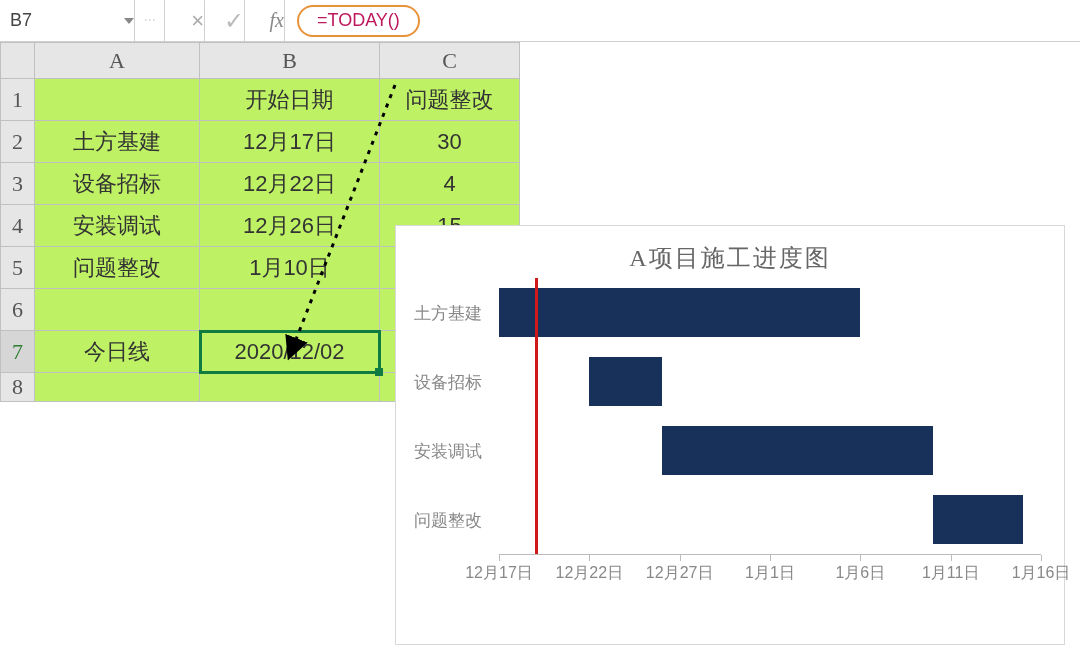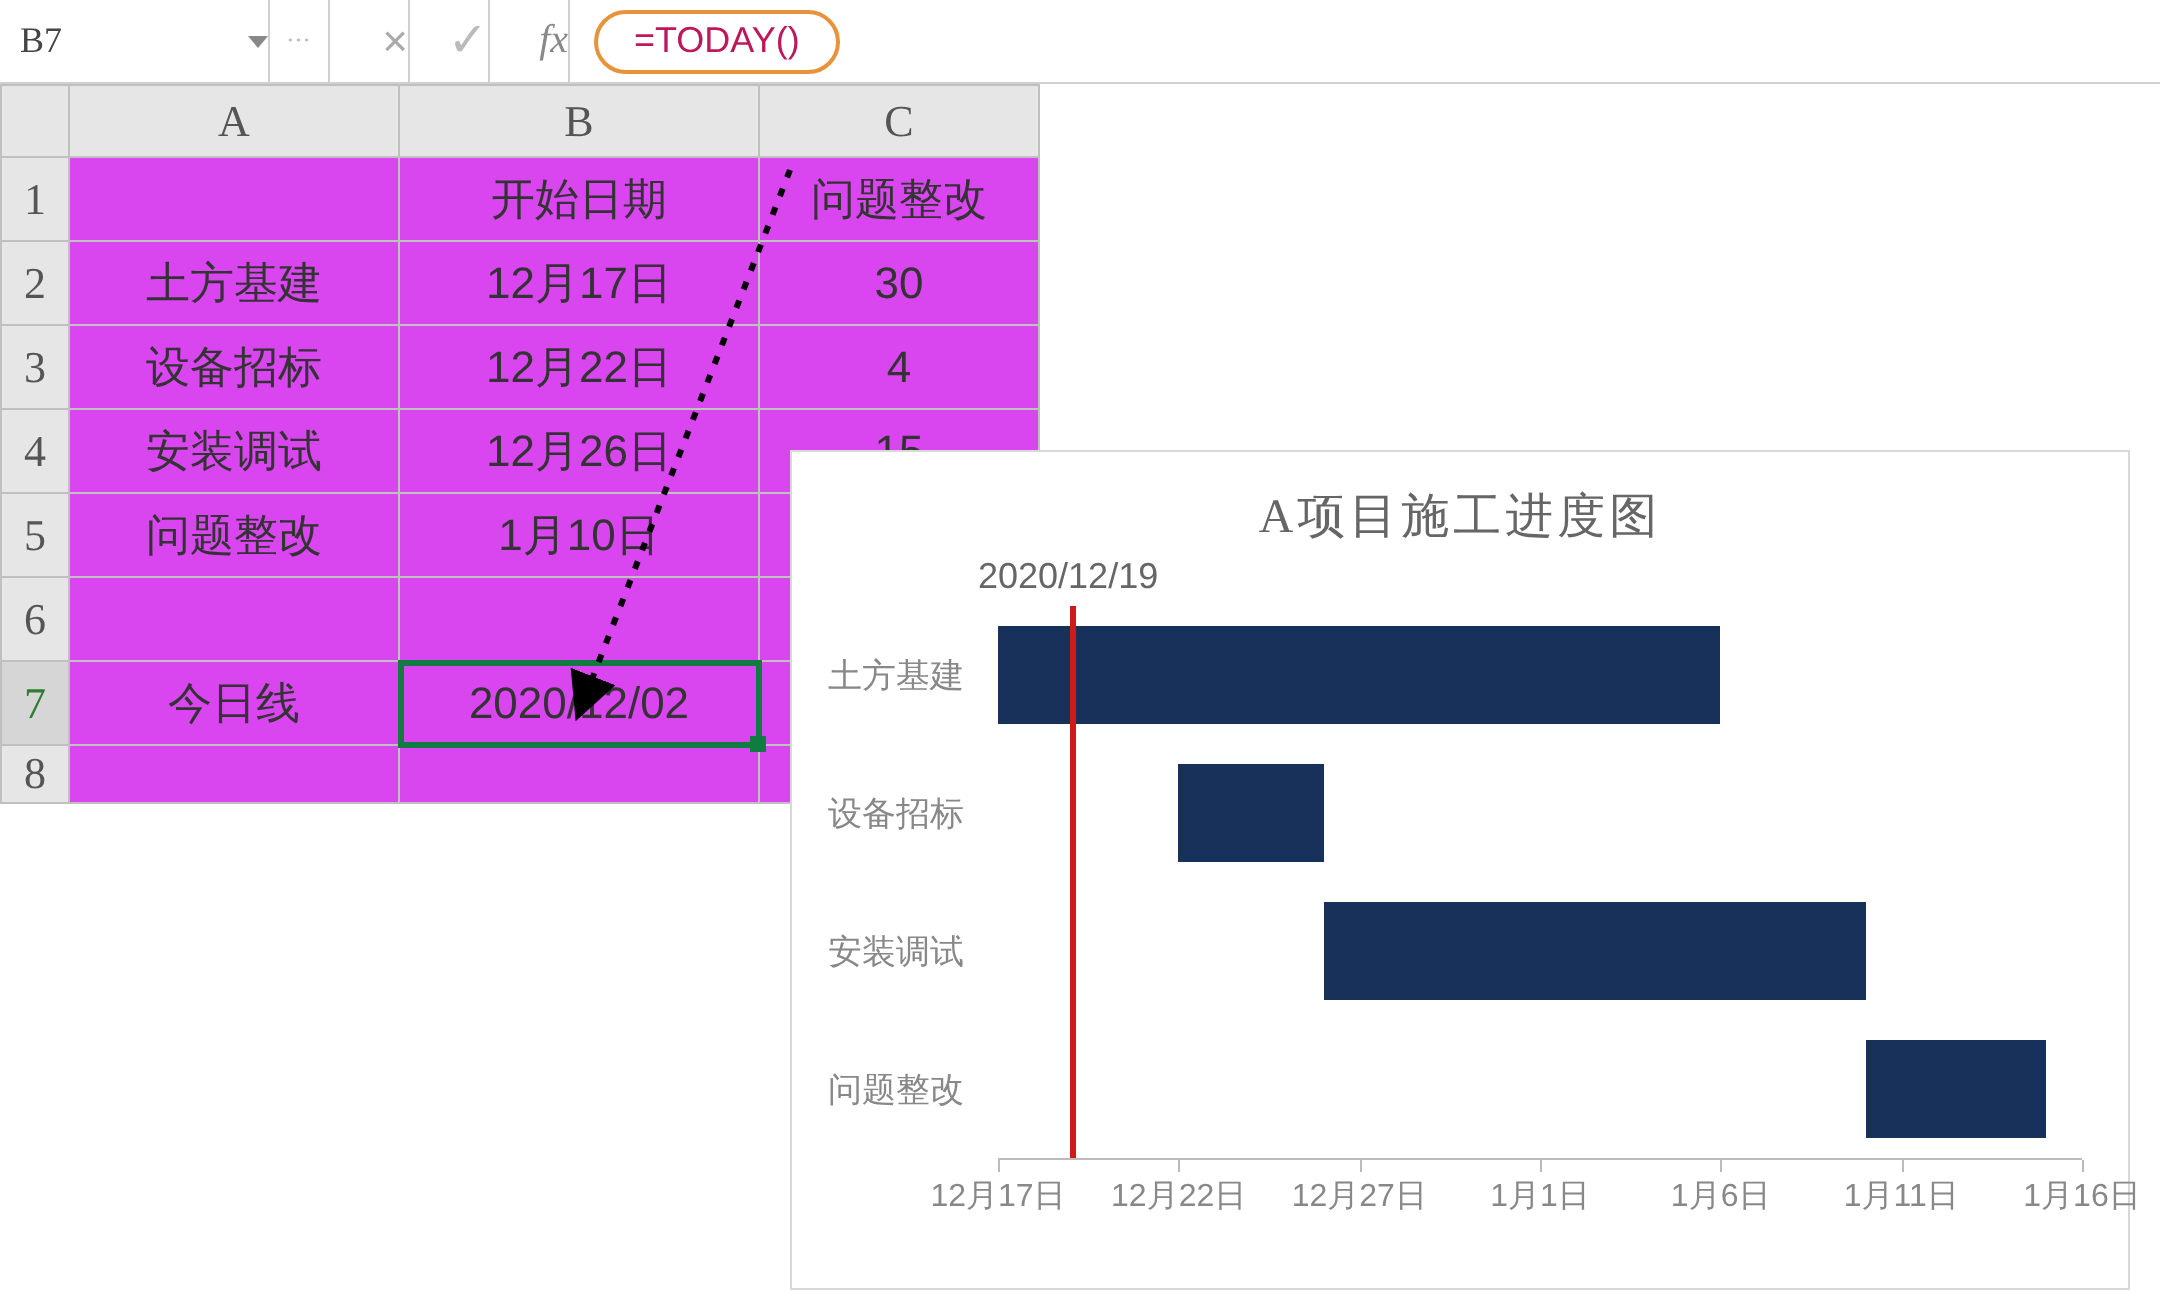--- a/index.html
+++ b/index.html
@@ -25,21 +25,20 @@
   }
   .name-box {
     width: 135px;
     height: 100%;
     border-right: 1px solid #d0d0d0;
     display: flex;
     align-items: center;
     justify-content: space-between;
     padding: 0 0 0 10px;
     color: #444;
-    font-family: Liberation Serif, serif;
   }
   .dropdown-arrow {
     width: 0; height: 0;
     border-left: 5px solid transparent;
     border-right: 5px solid transparent;
     border-top: 6px solid #888;
   }
   .fx-icons {
     display: flex;
     align-items: center;
@@ -118,21 +117,21 @@
   }
   .row-header.sel { background: #d6d6d6; color: #2e7d32; }
 
   td.cell {
     height: 42px;
     border: 1px solid #c0c0c0;
     text-align: center;
     font-size: 22px;
     color: #333;
     padding: 0 6px;
-    background:#d946ef;
+    background:#bef264;
   }
   .colA { width: 165px; }
   .colB { width: 180px; }
   .colC { width: 140px; }
 
   .hdr-cell {
     background: #5eab46;
     color: #fff;
   }
 
@@ -362,21 +361,20 @@
         <path d="M0,0 L8,4 L0,8 z" fill="#000"></path>
       </marker>
     </defs>
     <line x1="135" y1="5" x2="30" y2="275" stroke="#000" stroke-width="3" stroke-dasharray="4 6" marker-end="url(#arrowhead)"></line>
   </svg>
 </div>
 
 
 <div class="chart-panel">
   <div class="chart-title">A项目施工进度图</div>
-  <div class="today-label">2020/12/19</div>
   <div class="plot-area" id="plot">
       <div class="bar-row" style="top: 6px; height: 57px;">
         <div class="bar-label">土方基建</div>
         <div class="bar-track">
           <div class="bar" style="left: 0%; width: 66.6667%;"></div>
         </div>
       </div>
       <div class="bar-row" style="top: 75px; height: 57px;">
         <div class="bar-label">设备招标</div>
         <div class="bar-track">

